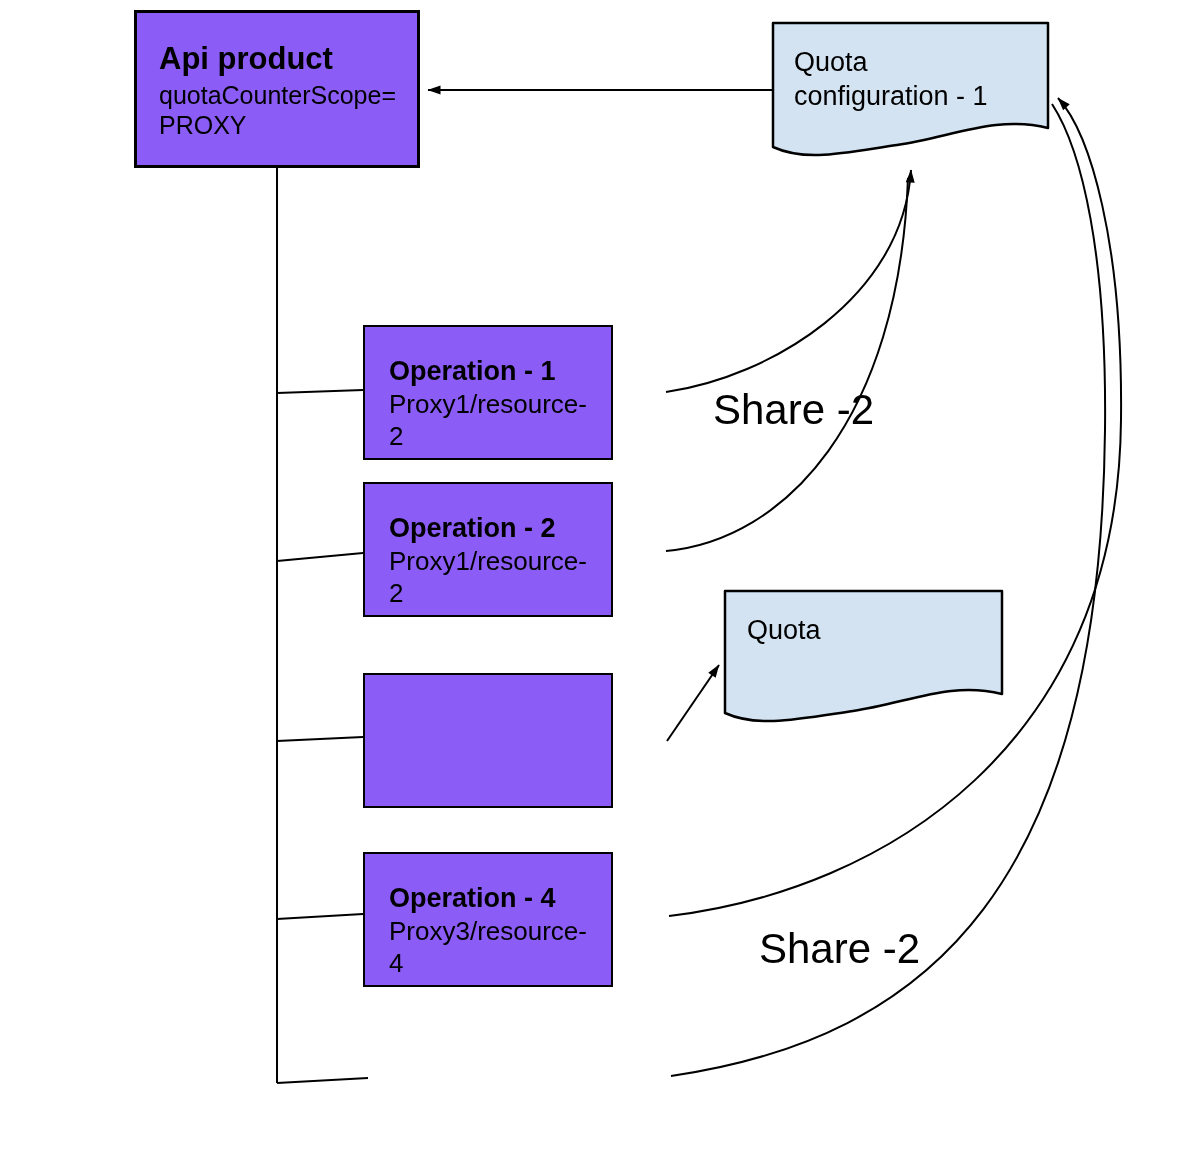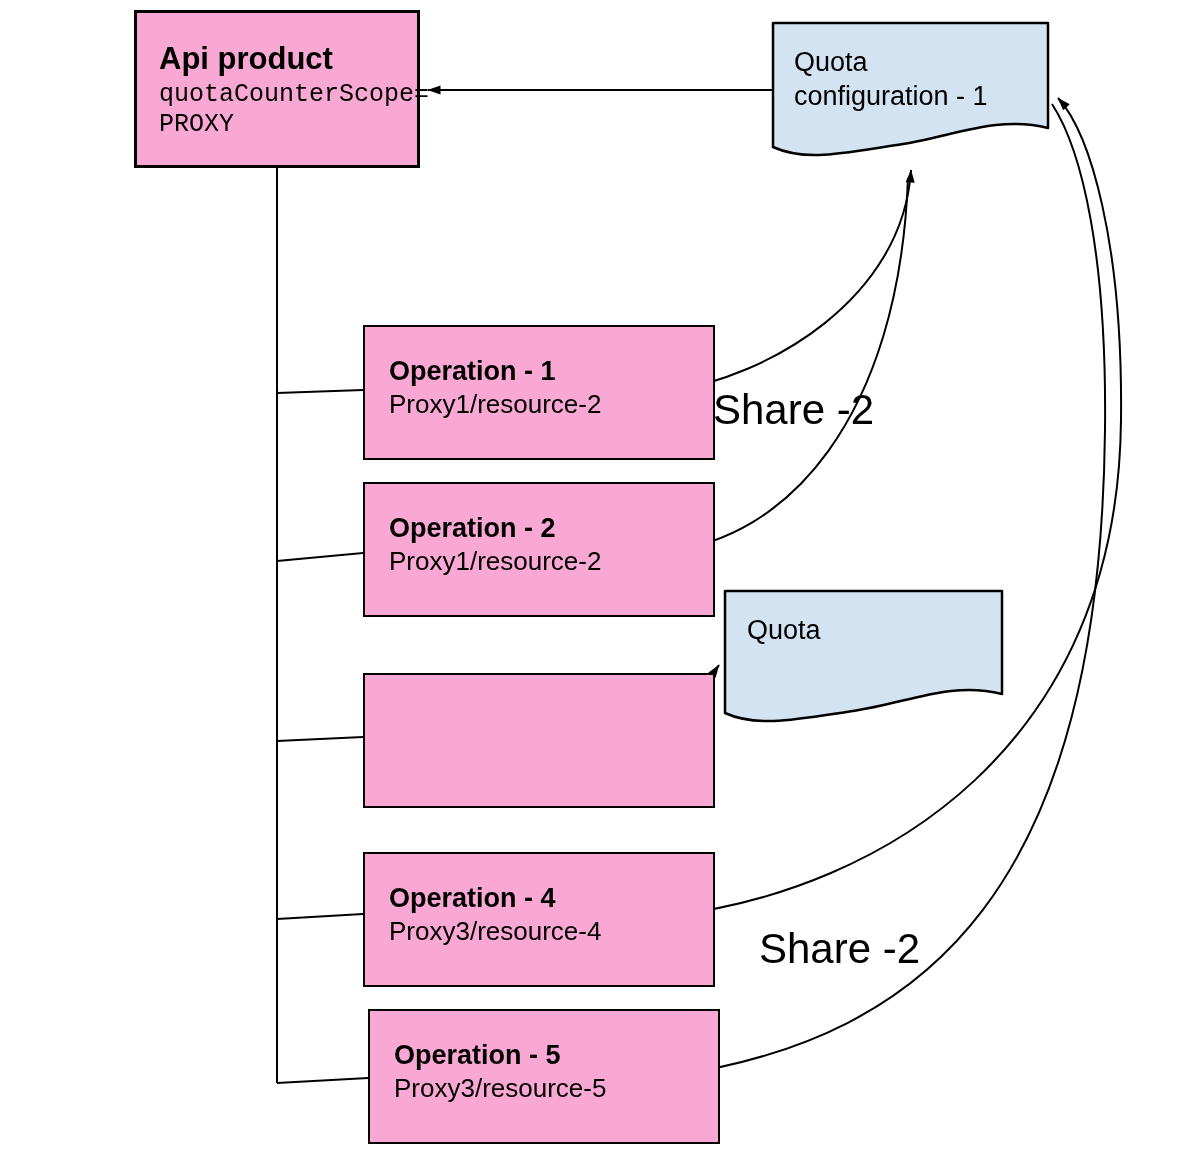--- a/index.html
+++ b/index.html
@@ -29,42 +29,41 @@
     stroke-linejoin: round;
   }
   .wire {
     fill: none;
     stroke: #000000;
     stroke-width: 2;
   }
   .node {
     position: absolute;
     box-sizing: border-box;
-    background: #f9a8d4;
+    background: #8b5cf6;
     border: 3px solid #000000;
   }
   .api-node {
     left: 134px; top: 10px;
     width: 286px; height: 158px;
     padding: 28px 10px 0 22px;
   }
   .api-title {
     font-size: 31px;
     font-weight: bold;
     line-height: 36px;
   }
   .api-sub {
     font-size: 25px;
     line-height: 30px;
     margin-top: 3px;
-    font-family: Liberation Mono, monospace;
   }
   .op-node {
     left: 363px;
-    width: 352px; height: 135px;
+    width: 250px; height: 135px;
     border-width: 2.5px;
     padding: 28px 10px 0 24px;
   }
   .op-title {
     font-size: 27px;
     font-weight: bold;
     line-height: 33px;
   }
   .op-sub {
     font-size: 26px;
@@ -132,24 +131,20 @@
   <div class="node op-node" style="top:482px">
     <div class="op-title">Operation - 2</div>
     <div class="op-sub">Proxy1/resource-2</div>
   </div>
   <div class="node op-node" style="top:673px">
   </div>
   <div class="node op-node" style="top:852px">
     <div class="op-title">Operation - 4</div>
     <div class="op-sub">Proxy3/resource-4</div>
   </div>
-  <div class="node op-node" style="top:1009px; left:368px">
-    <div class="op-title">Operation - 5</div>
-    <div class="op-sub">Proxy3/resource-5</div>
-  </div>
 
   <div class="doc-label" style="left:794px; top:45px">
     <span class="line-block">Quota</span>
     <span class="line-block">configuration - 1</span>
   </div>
   <div class="doc-label" style="left:747px; top:613px">
     <span class="line-block">Quota</span>
   </div>
 
   <div class="share-label" style="left:713px; top:387px">Share -2</div>

